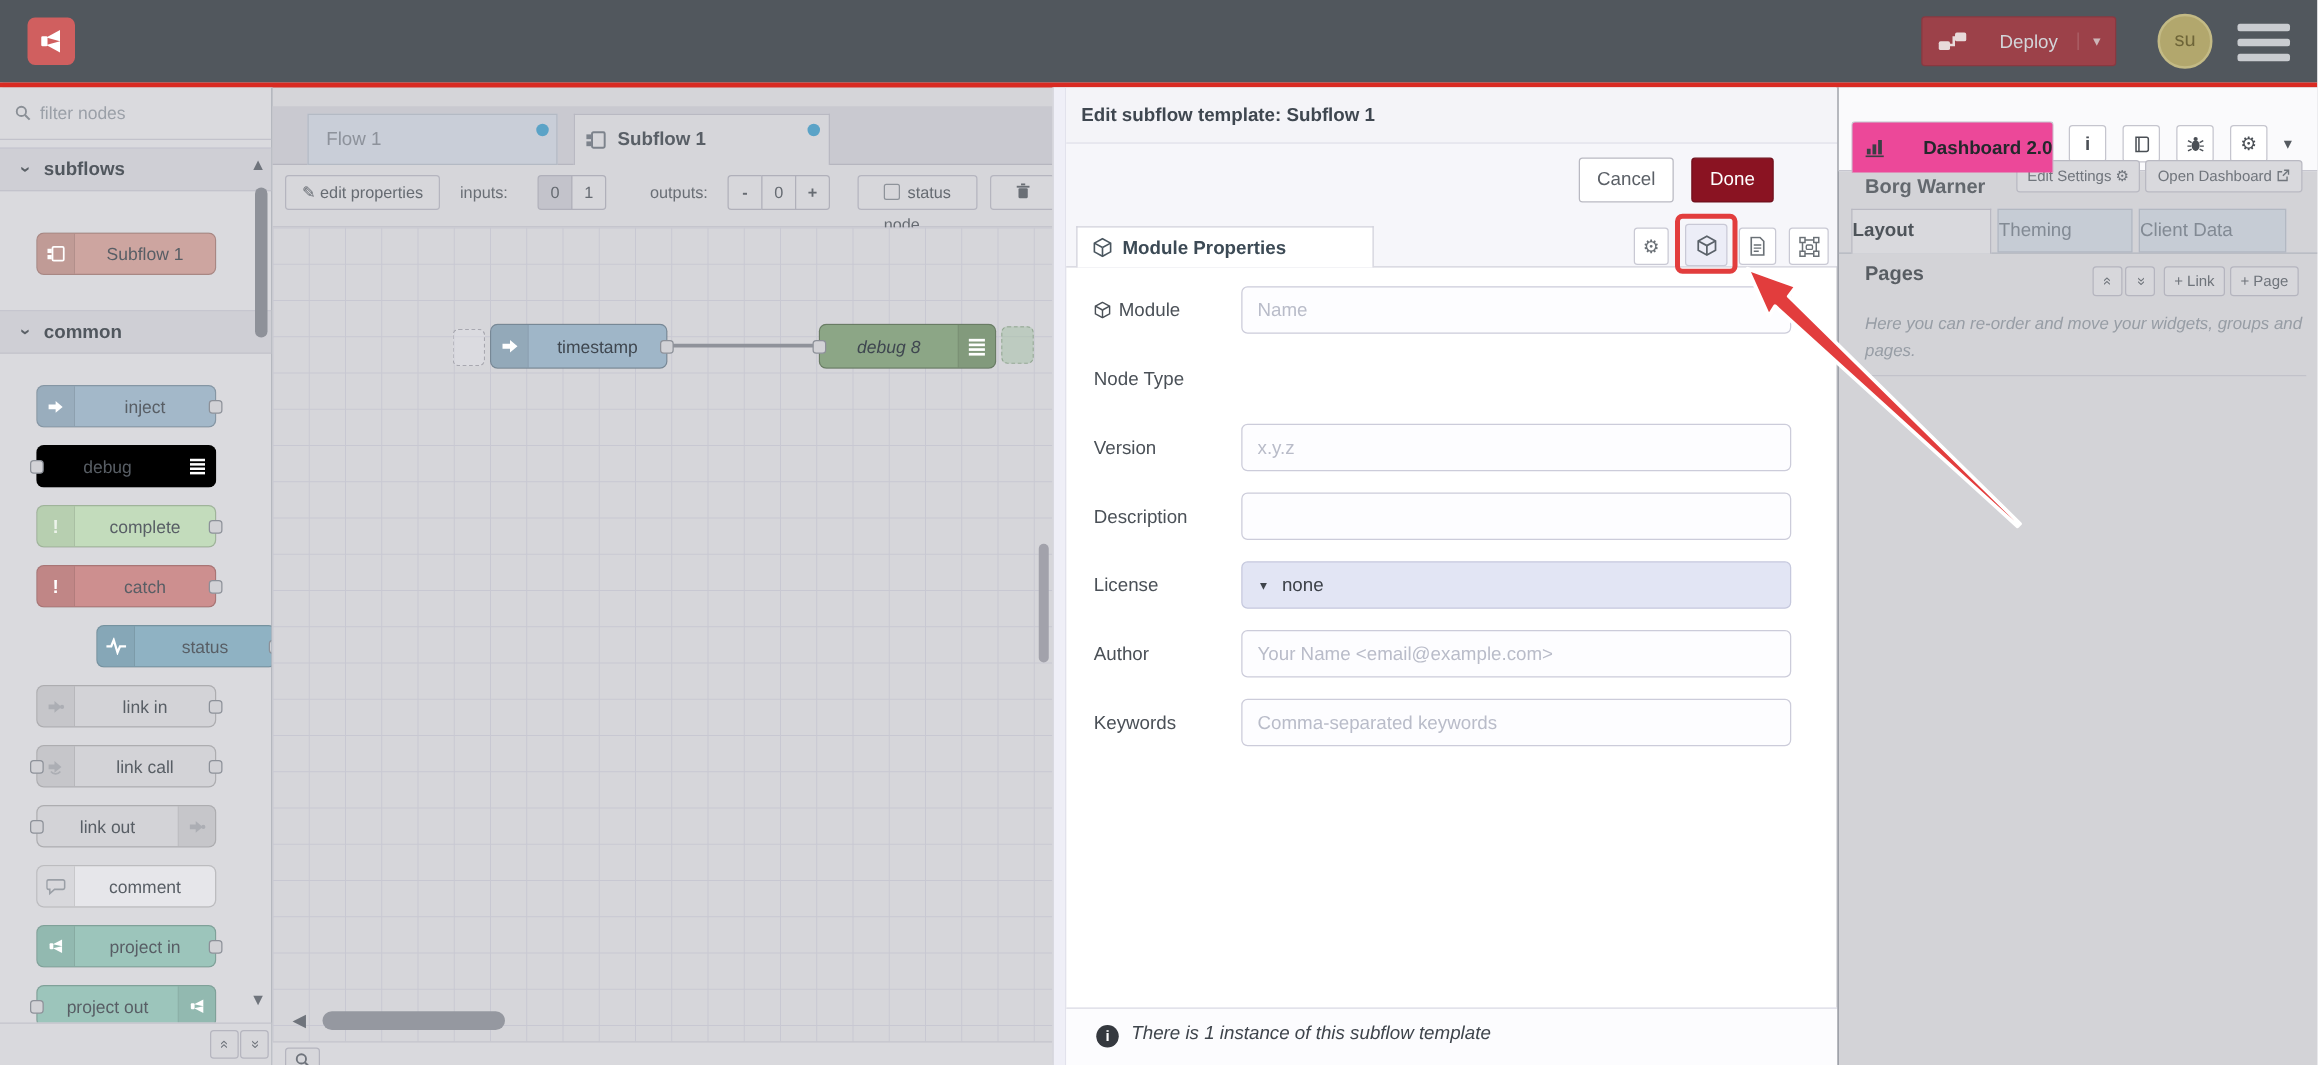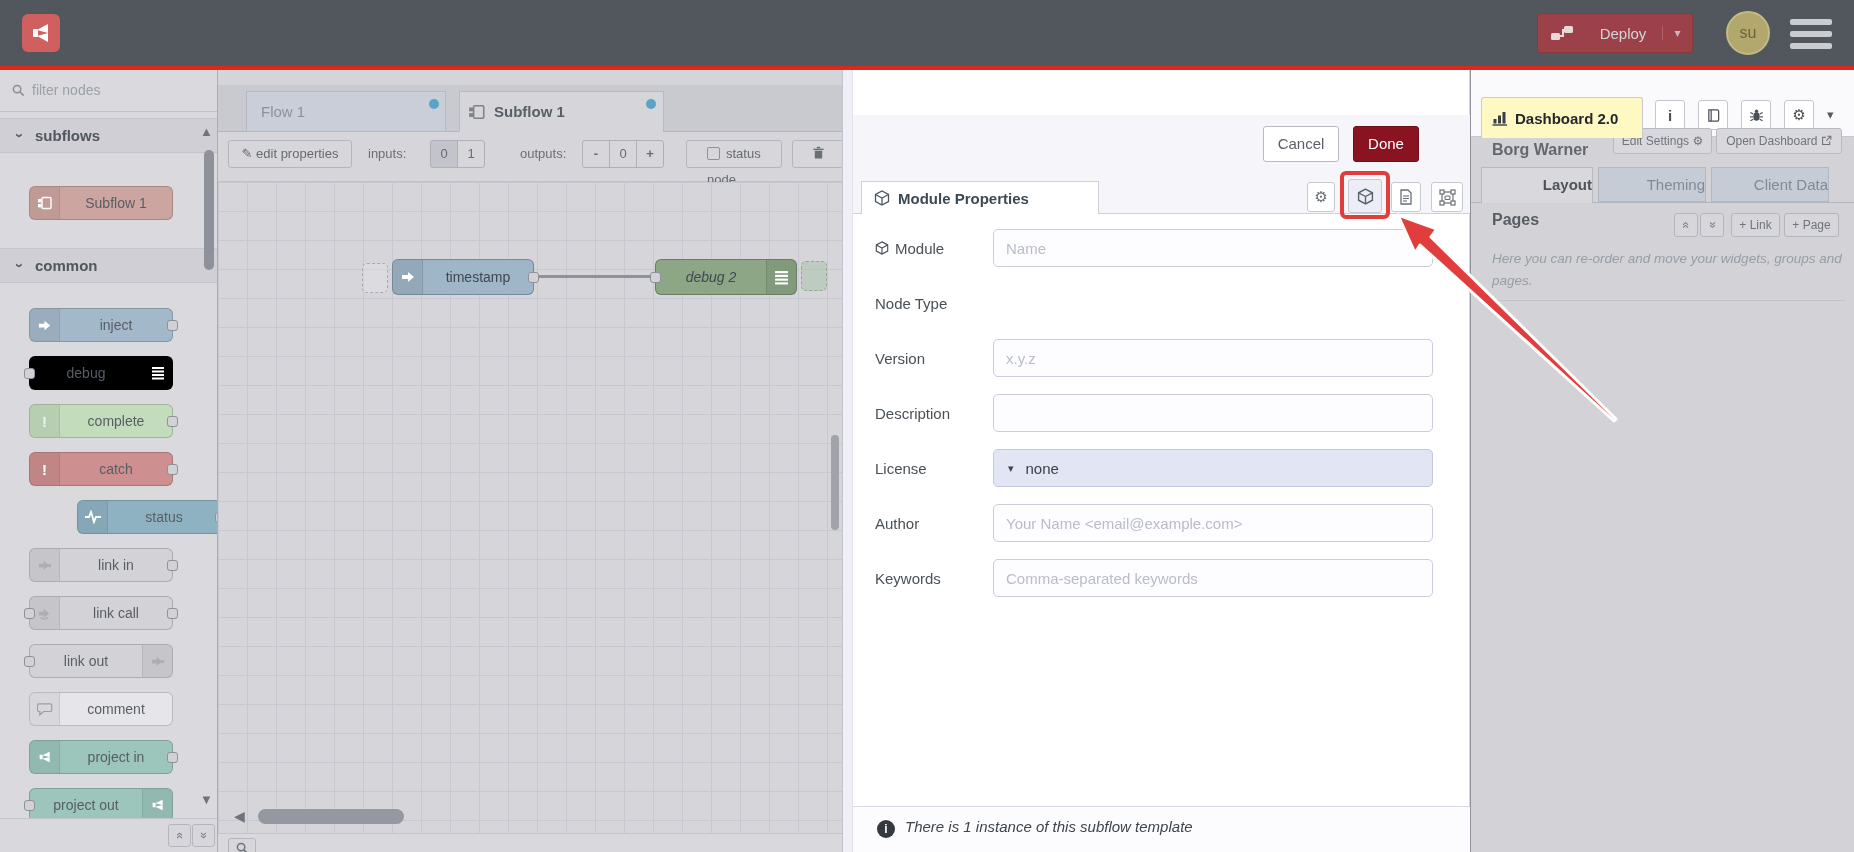--- a/index.html
+++ b/index.html
@@ -85,25 +85,25 @@
   .frow-input{position:absolute;left:150px;width:440px;height:38px;border:1px solid #ccccda;border-radius:5px;background:#fdfdff;font-size:15px;color:#4a5057;padding:0 12px;outline:none;}
   .frow-input::placeholder{color:#b9bcc9;}
   #lic-select{position:absolute;left:150px;width:440px;height:38px;border:1px solid #c5c8dd;border-radius:5px;background:#e2e5f4;font-size:15px;color:#3c4148;display:flex;align-items:center;gap:12px;padding:0 14px;}
   #panel-foot{position:absolute;left:10px;top:736px;width:617px;height:46px;background:#fcfcfe;border-top:1px solid #d9d9e3;}
   #info-circ{position:absolute;left:24px;top:13px;width:18px;height:18px;border-radius:50%;background:#35393f;color:#ffffff;font-size:12px;font-weight:bold;text-align:center;line-height:18px;font-style:normal;}
   #panel-foot .ftxt{position:absolute;left:52px;top:11px;font-size:15px;font-style:italic;color:#3f454c;}
 
   
   #sidebar{position:absolute;left:1470px;top:70px;width:384px;height:782px;background:#d3d3d7;border-left:1px solid #8f939c;}
   #sb-toprow{position:absolute;left:0;top:0;width:384px;height:67px;background:#fafafc;border-bottom:1px solid #c6c6cf;}
-  #sb-tab{position:absolute;left:10px;top:27px;width:162px;height:41px;background:#fef9c3;border:1px solid #c9c9d2;border-bottom:none;border-radius:3px 3px 0 0;display:flex;align-items:center;gap:7px;padding-left:10px;font-size:15px;font-weight:bold;color:#24282c;z-index:2;}
+  #sb-tab{position:absolute;left:10px;top:27px;width:162px;height:41px;background:#ec4899;border:1px solid #c9c9d2;border-bottom:none;border-radius:3px 3px 0 0;display:flex;align-items:center;gap:7px;padding-left:10px;font-size:15px;font-weight:bold;color:#24282c;z-index:2;justify-content:space-between;}
   .sb-ibtn{position:absolute;top:30px;width:30px;height:30px;background:#ffffff;border:1px solid #c5c5ce;border-radius:3px;display:flex;align-items:center;justify-content:center;color:#4a4f55;font-size:15px;}
   #sb-board-name{position:absolute;left:21px;top:66px;height:28px;line-height:28px;font-size:16px;color:#63686e;font-weight:bold;}
   .sb-btn{position:absolute;top:58px;height:26px;border:1px solid #b9b9c2;background:#d9d9dd;border-radius:3px;font-size:12px;color:#70757c;line-height:24px;text-align:center;}
-  .sb-tab2{position:absolute;top:97px;height:35px;font-size:15px;line-height:33px;text-align:right;}
+  .sb-tab2{position:absolute;top:97px;height:35px;font-size:15px;line-height:33px;text-align:left;}
   #sbt-layout{left:10px;width:112px;background:#d9d9dd;border:1px solid #b9b9c2;border-bottom:none;color:#4e545a;font-weight:bold;height:36px;z-index:2;}
   #sbt-theming{left:127px;width:108px;background:#c6ccd5;border:1px solid #b2b8c2;color:#828a94;}
   #sbt-client{left:240px;width:118px;background:#c6ccd5;border:1px solid #b2b8c2;color:#828a94;}
   #sb-tabline{position:absolute;left:0;top:132px;width:384px;border-top:1px solid #b2b6bf;z-index:1;}
   #pages-title{position:absolute;left:21px;top:141px;font-size:16px;font-weight:bold;color:#585d63;}
   .pg-btn{position:absolute;top:143px;height:24px;border:1px solid #b5b5bf;background:#d7d7db;border-radius:3px;font-size:12px;color:#6f747b;line-height:22px;text-align:center;}
   #sb-help{position:absolute;left:21px;top:178px;width:350px;font-size:13.5px;font-style:italic;color:#979da5;line-height:1.65;}
   #sb-sep{position:absolute;left:10px;top:230px;width:364px;border-top:1px solid #c2c2ca;}
 
   
@@ -347,21 +347,21 @@
           <svg width="16" height="16" viewBox="0 0 16 16">
             <path d="M2 6 h6 V3 l6 5 -6 5 V10 H2 Z" fill="#fff"></path>
           </svg>
         </span>
       <span class="lbl">timestamp</span>
       <span class="port pr"></span>
     </div>
 
     <div class="cnode" style="left:437px;top:174px;background:#8ca686;">
       <span class="port pl"></span>
-      <span class="lbl" style="font-style:italic;">debug 2</span>
+      <span class="lbl" style="font-style:italic;">debug 8</span>
       <span class="ibox r">
           <svg width="15" height="15" viewBox="0 0 14 14">
             <rect x="1" y="1" width="12" height="2" fill="#fff"></rect>
             <rect x="1" y="4.5" width="12" height="2" fill="#fff"></rect>
             <rect x="1" y="8" width="12" height="2" fill="#fff"></rect>
             <rect x="1" y="11.5" width="12" height="2" fill="#fff"></rect>
           </svg>
         </span>
     </div>
 
@@ -376,20 +376,21 @@
         <svg width="13" height="13" viewBox="0 0 14 14" style="vertical-align:-2px">
             <circle cx="5.5" cy="5.5" r="4" stroke="#6f747c" stroke-width="1.6" fill="none"></circle>
             <line x1="8.6" y1="8.6" x2="12.6" y2="12.6" stroke="#6f747c" stroke-width="1.8"></line>
           </svg>
       </div>
     </div>
   </div>
 
   <div id="panel">
     <div id="panel-strip"></div>
+    <div id="panel-hdr">Edit subflow template: Subflow 1</div>
     <div id="panel-toolzone"></div>
     <div id="btn-cancel">Cancel</div>
     <div id="btn-done">Done</div>
 
     <div id="panel-divider"></div>
     <div id="mp-tab">
       <svg width="16" height="16" viewBox="0 0 16 16">
           <polygon points="8,1 14.5,4.5 14.5,11.5 8,15 1.5,11.5 1.5,4.5" stroke="#4a565f" stroke-width="1.3" fill="none"></polygon>
           <line x1="8" y1="8" x2="8" y2="15" stroke="#4a565f" stroke-width="1.3"></line>
           <line x1="8" y1="8" x2="1.5" y2="4.5" stroke="#4a565f" stroke-width="1.3"></line>

